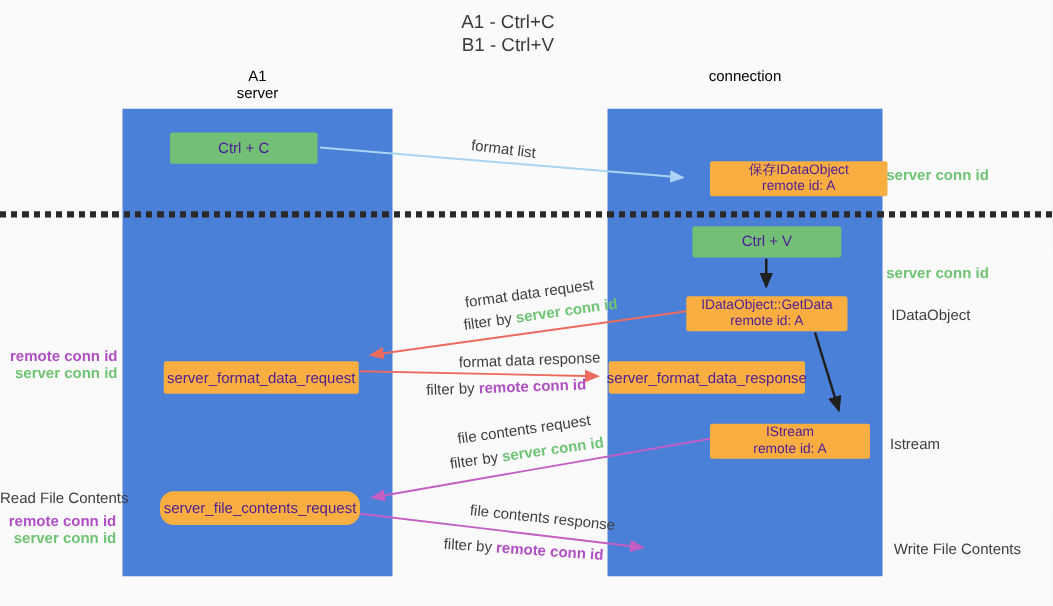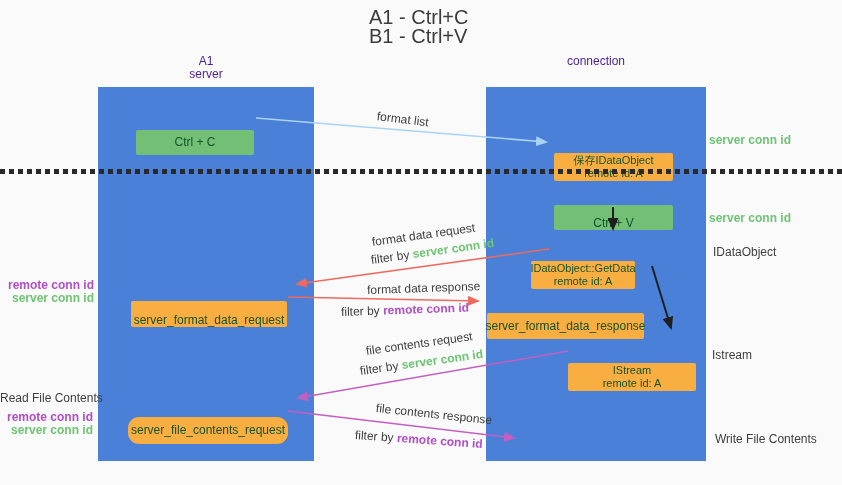--- a/index.html
+++ b/index.html
@@ -1,33 +1,33 @@
 <!DOCTYPE html>
 <html><head>
 <meta charset="utf-8">
 <style>
   html,body{margin:0;padding:0;}
   body{font-family:"Liberation Sans","DejaVu Sans",sans-serif;background:#f3f3f3;}
   .stage{position:relative;width:842px;height:485px;background:#fafafa;overflow:hidden;}
 
-  .title-block{position:absolute;left:369px;top:8px;font-size:20px;line-height:19px;color:#3c3c3c;}
+  .title-block{position:absolute;left:369px;top:8px;font-size:15px;line-height:19px;color:#3c3c3c;text-align:center;}
 
   .lane{position:absolute;top:87px;height:374px;background:#4a80d8;}
   .lane-a{left:98px;width:216px;}
   .lane-b{left:486px;width:220px;}
 
-  .lane-header{position:absolute;top:55px;font-size:12px;line-height:13px;color:#4c1d95;text-align:center;}
+  .lane-header{position:absolute;top:55px;font-size:12px;line-height:13px;color:#000000;text-align:center;}
   .lane-header-a{left:98px;width:216px;}
   .lane-header-b{left:486px;width:220px;}
 
   .divider{position:absolute;left:0;top:169px;width:842px;height:5px;
     background:repeating-linear-gradient(to right,#2a2a2a 0 5px,transparent 5px 9px);z-index:5;}
 
   .node{position:absolute;display:flex;flex-direction:column;align-items:center;justify-content:center;
-    color:#14532d;border-radius:2px;text-align:center;z-index:3;margin-top:24px;}
+    color:#4c1d95;border-radius:2px;text-align:center;z-index:3;}
   .node.green{background:#72bf75;}
   .node.orange{background:#f9ae42;}
   .node .l1,.node .l2{line-height:13px;}
   .fs12{font-size:12px;}
   .fs11{font-size:11px;}
 
   .lbl{position:absolute;font-size:12px;color:#3e3e3e;white-space:nowrap;z-index:4;}
   .green-t{color:#6ec473;font-weight:bold;}
   .purple-t{color:#b04fc4;font-weight:bold;}
   .ralign{text-align:right;}
@@ -54,35 +54,35 @@
 
   <div class="lane lane-a"></div>
   <div class="lane lane-b"></div>
 
   <div class="divider"></div>
 
   <div class="node green fs12" style="left:136px;top:106px;width:118px;height:25px;">
     <span class="l1">Ctrl + C</span>
   </div>
 
-  <div class="node orange fs11" style="left:554px;top:129px;width:119px;height:28px;">
+  <div class="node orange fs11" style="left:568px;top:129px;width:142px;height:28px;">
     <span class="l1">保存IDataObject</span>
     <span class="l2">remote id: A</span>
   </div>
 
-  <div class="node green fs12" style="left:554px;top:181px;width:119px;height:25px;justify-content:flex-end;">
+  <div class="node green fs12" style="left:554px;top:181px;width:119px;height:25px;">
     <span class="l1">Ctrl + V</span>
   </div>
 
-  <div class="node orange fs11" style="left:531px;top:237px;width:104px;height:28px;">
+  <div class="node orange fs11" style="left:549px;top:237px;width:129px;height:28px;">
     <span class="l1">IDataObject::GetData</span>
     <span class="l2">remote id: A</span>
   </div>
 
-  <div class="node orange fs12" style="left:131px;top:277px;width:156px;height:26px;justify-content:flex-end;">
+  <div class="node orange fs12" style="left:131px;top:289px;width:156px;height:26px;">
     <span class="l1">server_format_data_request</span>
   </div>
 
   <div class="node orange fs12" style="left:487px;top:289px;width:157px;height:26px;text-align:right;">
     <span class="l1">server_format_data_response</span>
   </div>
 
   <div class="node orange fs11" style="left:568px;top:339px;width:128px;height:28px;">
     <span class="l1">IStream</span>
     <span class="l2">remote id: A</span>

